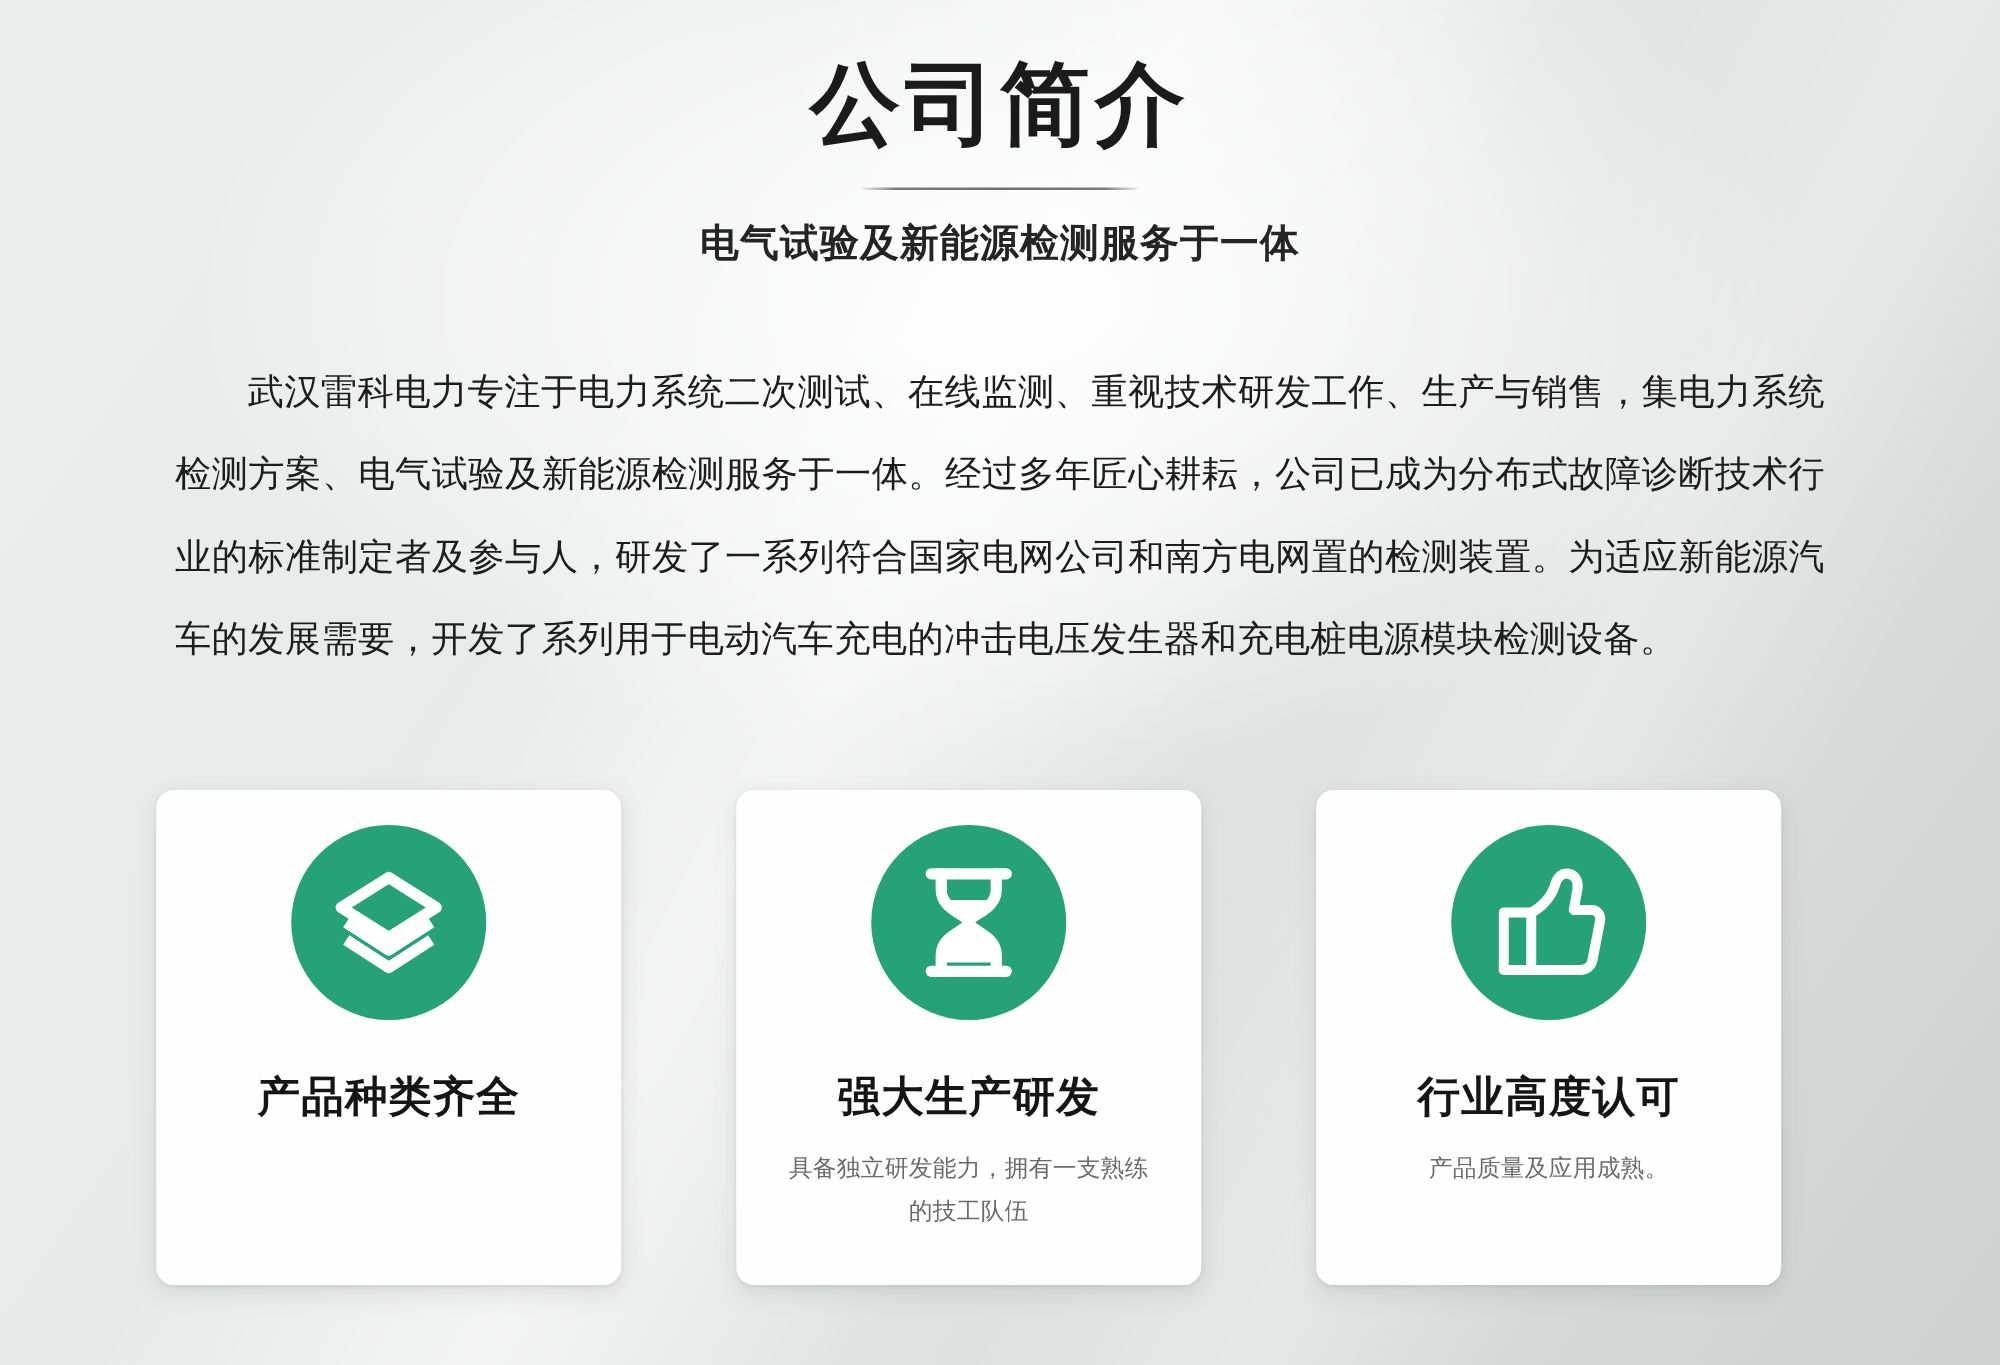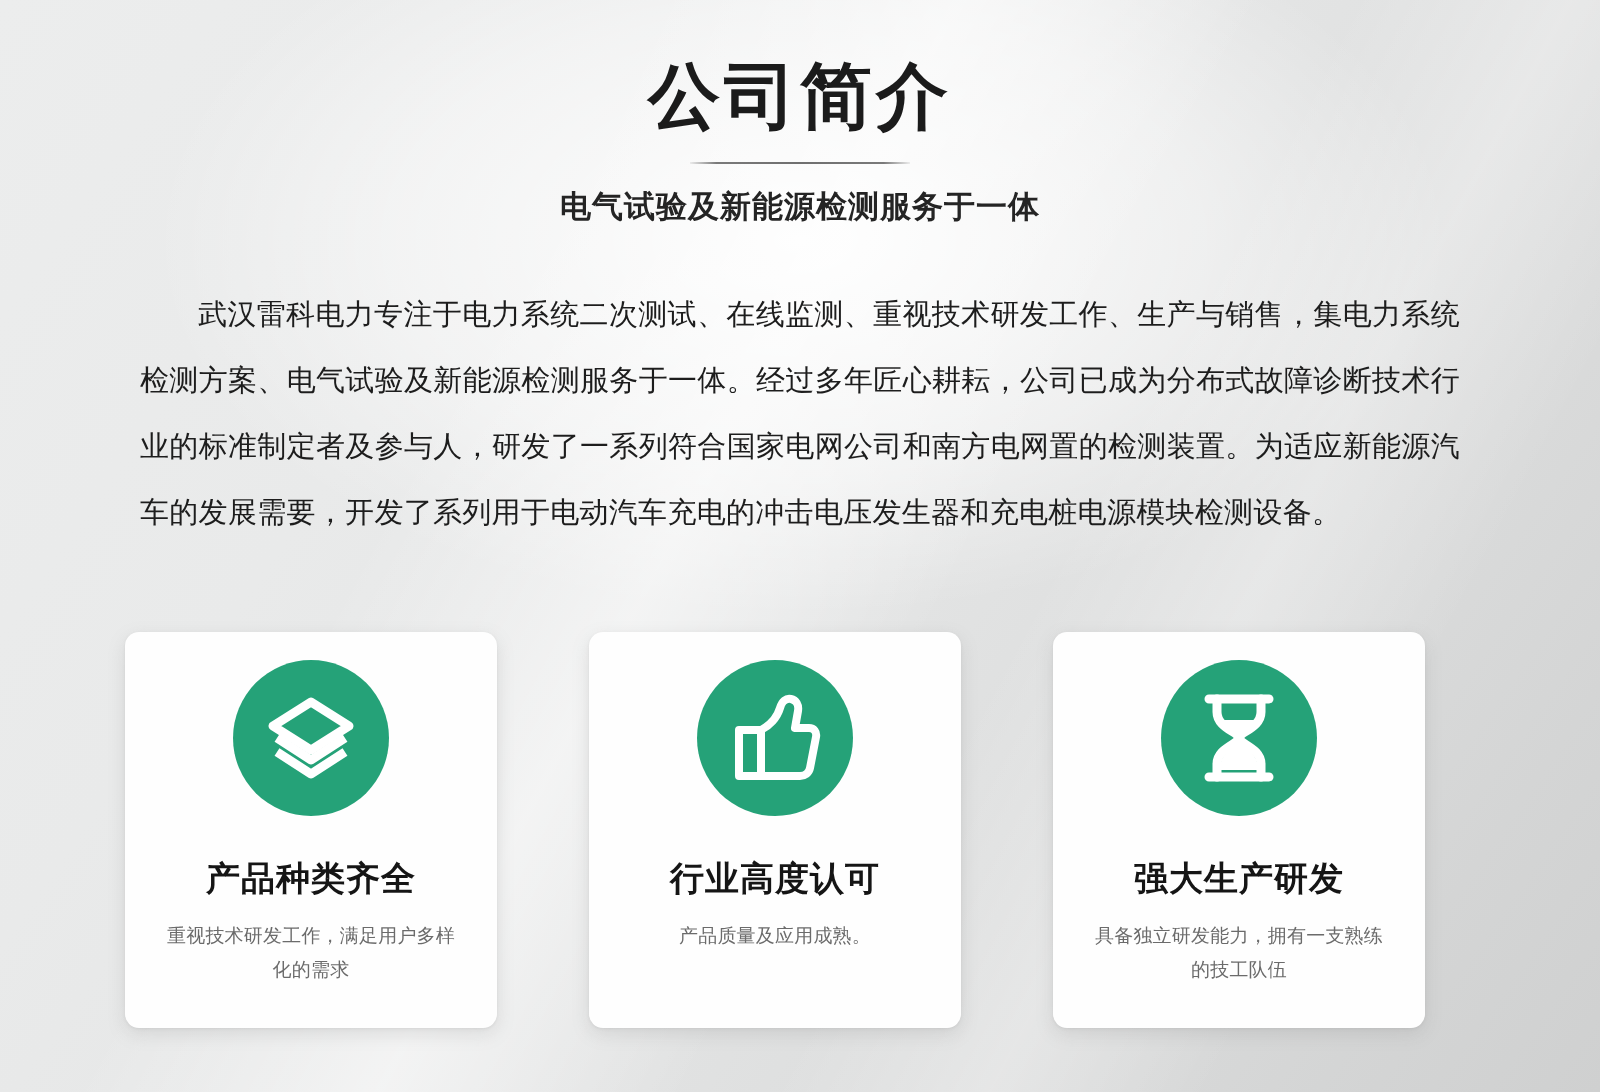--- a/index.html
+++ b/index.html
@@ -31,21 +31,21 @@
     inset: 0;
     background:
       linear-gradient(118deg, rgba(255,255,255,0) 30%, rgba(255,255,255,0.55) 44%, rgba(255,255,255,0) 58%),
       linear-gradient(118deg, rgba(255,255,255,0) 62%, rgba(255,255,255,0.30) 72%, rgba(255,255,255,0) 82%);
     pointer-events: none;
   }
 
   .header {
     position: absolute;
     left: 0;
-    top: 12px;
+    top: 0;
     width: 1600px;
     text-align: center;
   }
 
   .page-title {
     margin: 0;
     padding-top: 44px;
     font-size: 72px;
     line-height: 1.12;
     font-weight: 700;
@@ -159,47 +159,46 @@
       <div class="icon-circle">
         <svg width="96" height="96" viewBox="0 0 96 96" aria-hidden="true">
           <g fill="none" stroke="#ffffff" stroke-width="9" stroke-linejoin="round">
             <path d="M48 12 L86 36 L48 60 L10 36 Z"></path>
             <path d="M14 48 L48 70 L82 48"></path>
             <path d="M14 62 L48 84 L82 62"></path>
           </g>
         </svg>
       </div>
       <div class="card-title">产品种类齐全</div>
-      <div class="card-desc">重视技术研发工作，满足用户多样化的需求</div>
-    </div>
-
-    <div class="card">
-      <div class="icon-circle">
-        <svg width="96" height="96" viewBox="0 0 96 96" aria-hidden="true">
-          <g fill="none" stroke="#ffffff" stroke-width="8" stroke-linejoin="round" stroke-linecap="round">
-            <path d="M12 40 H34 V86 H12 Z"></path>
-            <path d="M34 40 C42 36 50 28 53 18 C55 11 59 8 64 9 C69 10 72 15 71 21 L68 38 H82 C87 38 90 42 89 47 L83 78 C82 83 78 86 73 86 H34"></path>
-          </g>
-        </svg>
-      </div>
-      <div class="card-title">行业高度认可</div>
-      <div class="card-desc">产品质量及应用成熟。</div>
     </div>
 
     <div class="card">
       <div class="icon-circle">
         <svg width="92" height="96" viewBox="0 0 92 96" aria-hidden="true">
           <g fill="none" stroke="#ffffff" stroke-width="9" stroke-linecap="round" stroke-linejoin="round">
             <path d="M16 9 H76"></path>
             <path d="M16 87 H76"></path>
             <path d="M24 9 V22 C24 38 46 42 46 48 C46 54 24 58 24 74 V87"></path>
             <path d="M68 9 V22 C68 38 46 42 46 48 C46 54 68 58 68 74 V87"></path>
           </g>
           <path d="M27 30 H65 C62 40 50 44 46 46 C42 44 30 40 27 30 Z" fill="#ffffff"></path>
           <path d="M46 52 C52 56 64 63 66 80 H26 C28 63 40 56 46 52 Z" fill="#ffffff"></path>
         </svg>
       </div>
       <div class="card-title">强大生产研发</div>
       <div class="card-desc">具备独立研发能力，拥有一支熟练的技工队伍</div>
     </div>
 
+    <div class="card">
+      <div class="icon-circle">
+        <svg width="96" height="96" viewBox="0 0 96 96" aria-hidden="true">
+          <g fill="none" stroke="#ffffff" stroke-width="8" stroke-linejoin="round" stroke-linecap="round">
+            <path d="M12 40 H34 V86 H12 Z"></path>
+            <path d="M34 40 C42 36 50 28 53 18 C55 11 59 8 64 9 C69 10 72 15 71 21 L68 38 H82 C87 38 90 42 89 47 L83 78 C82 83 78 86 73 86 H34"></path>
+          </g>
+        </svg>
+      </div>
+      <div class="card-title">行业高度认可</div>
+      <div class="card-desc">产品质量及应用成熟。</div>
+    </div>
+
   </div>
 </div>
 
 </body></html>

